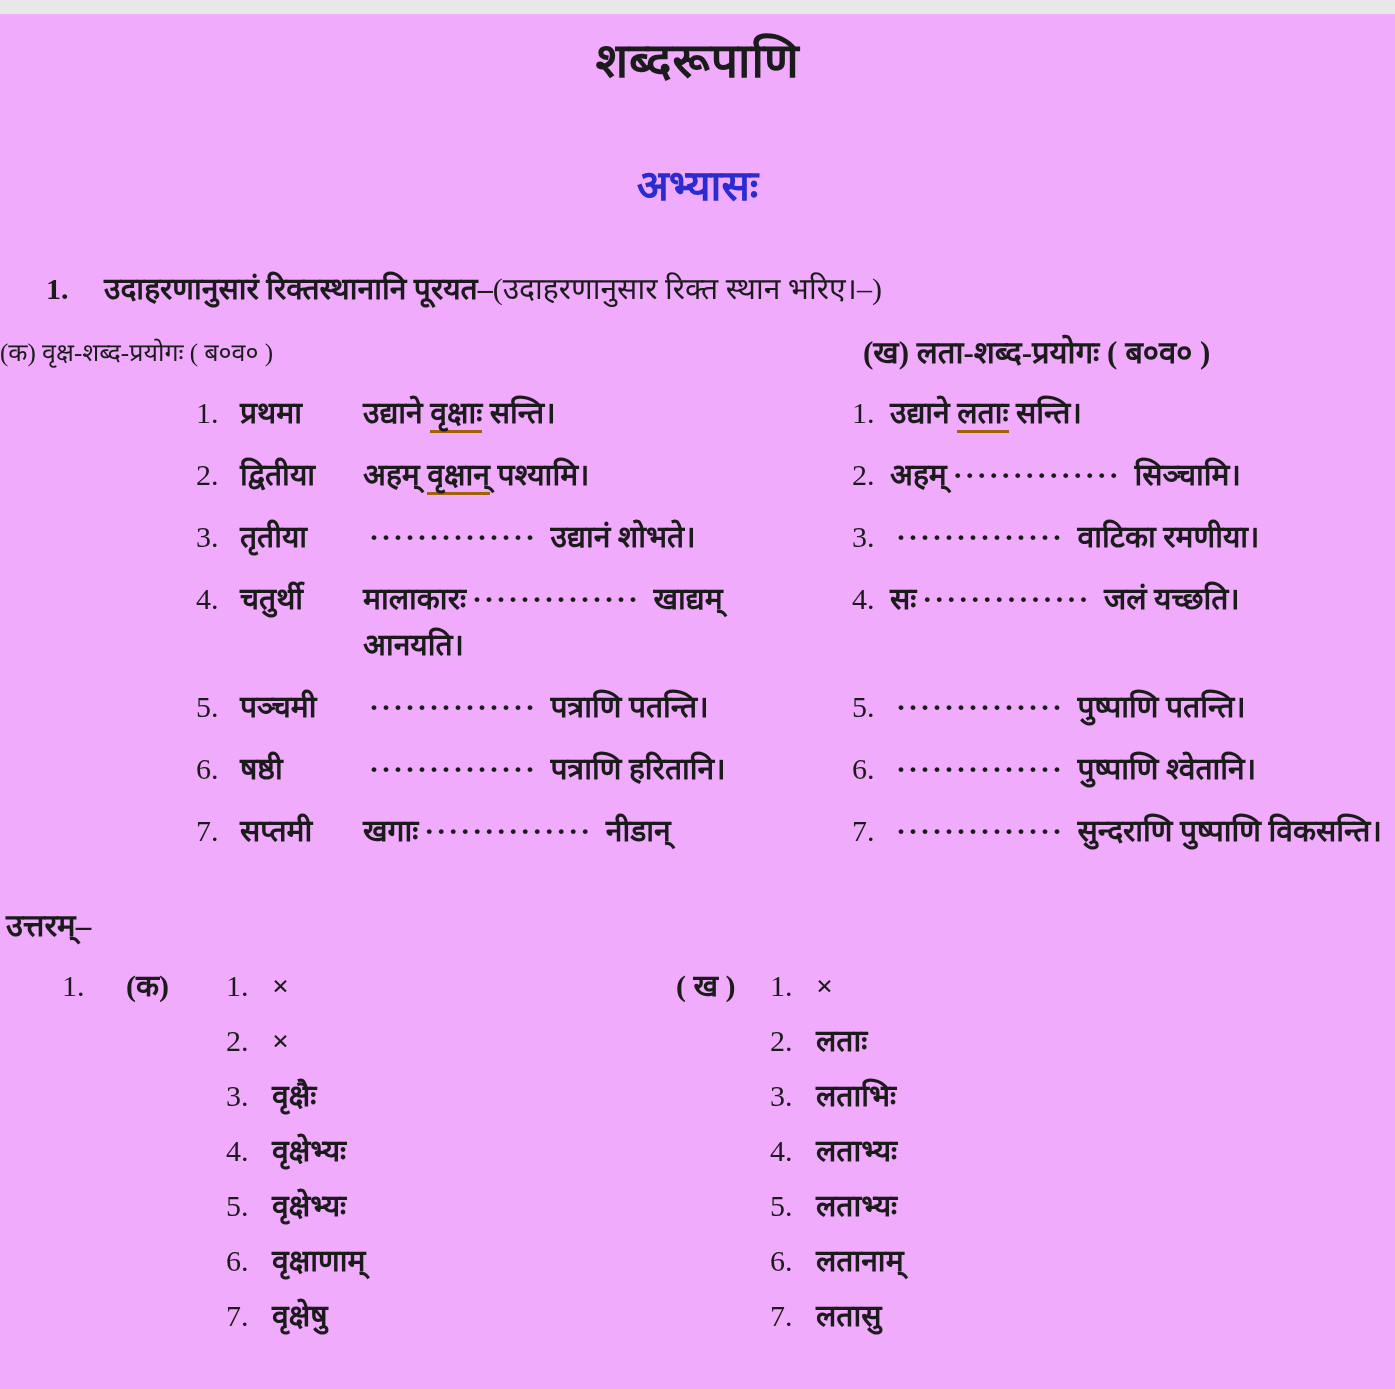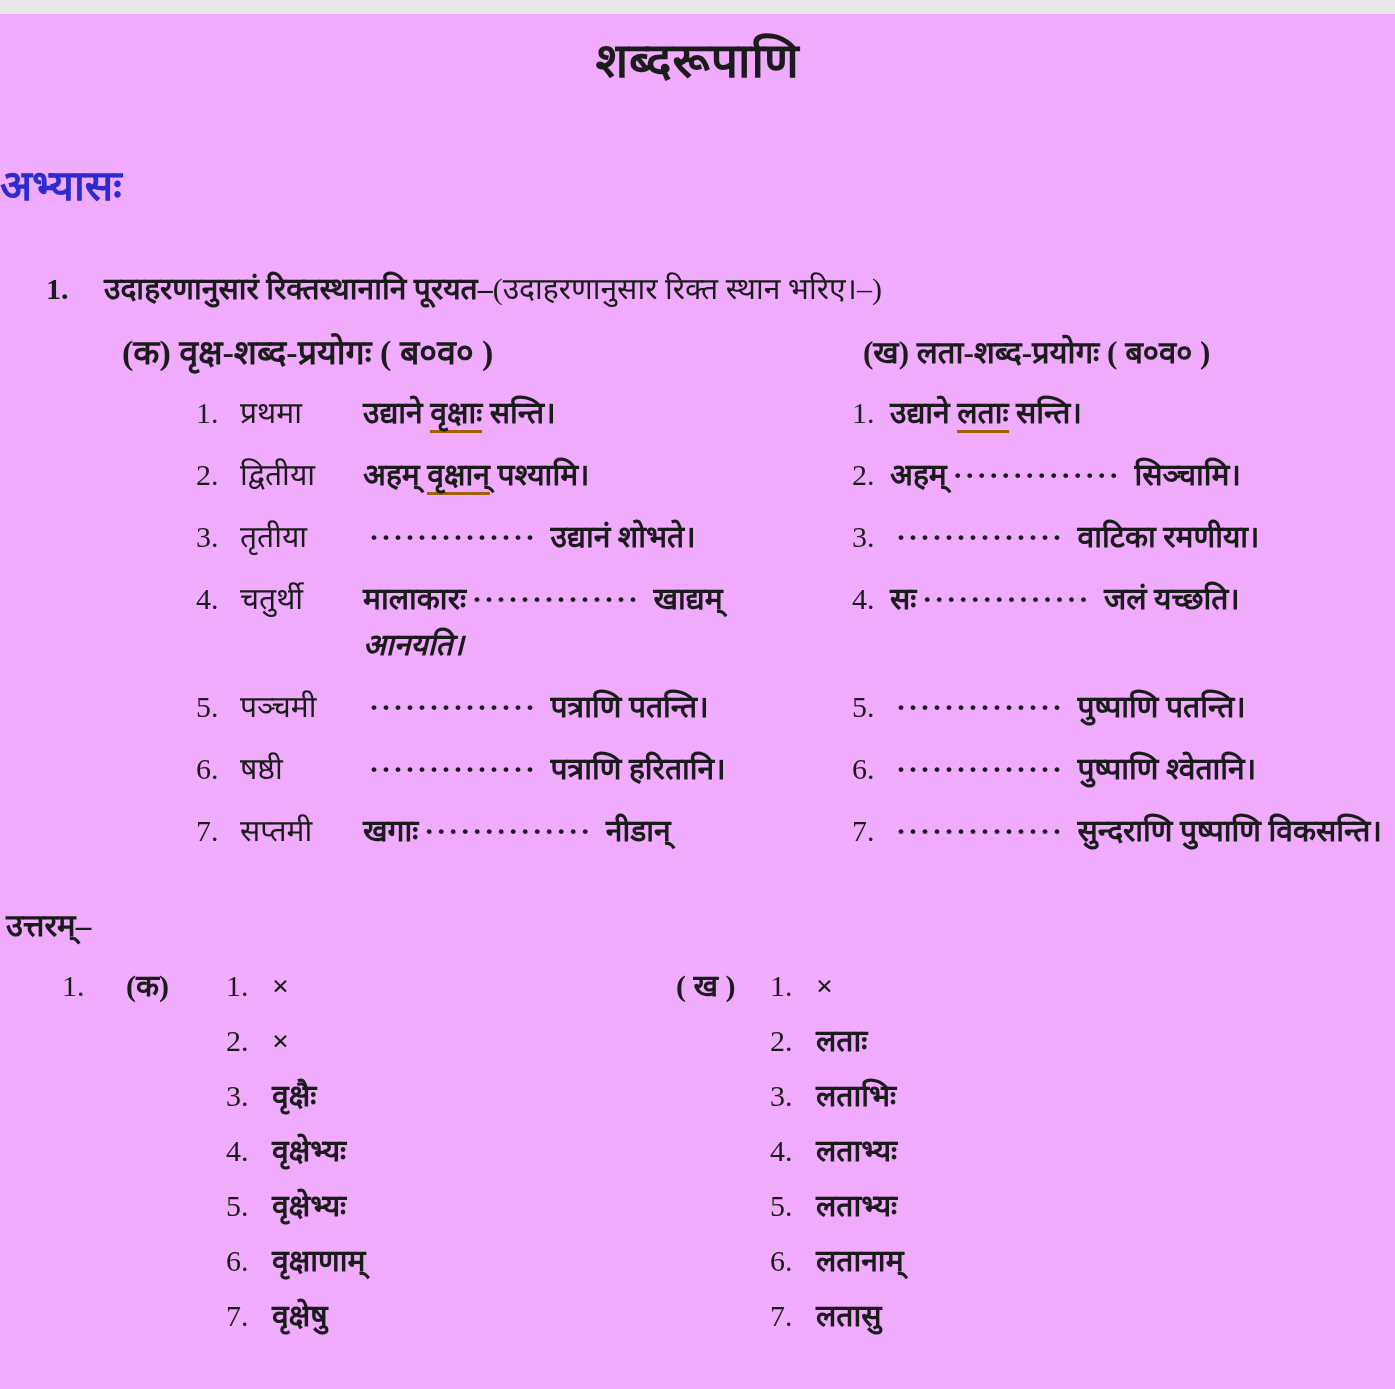--- a/index.html
+++ b/index.html
@@ -14,20 +14,21 @@
   }
   
   .title{
     text-align:center;
     padding-top:12px;
     font-size:48px;
     font-weight:bold;
     letter-spacing:1px;
   }
   .subtitle{
+    text-align:center;
     margin-top:64px;
     font-size:42px;
     font-weight:bold;
     color:#2b2bd0;
   }
   
   .instruction{
     display:flex;
     margin-top:54px;
     font-size:30px;
@@ -40,37 +41,37 @@
     font-weight:bold;
   }
   .instruction .ibold{font-weight:bold;}
   .instruction .iparen{font-weight:normal;}
   
   .ex{
     display:grid;
     grid-template-columns:820px 575px;
     margin-top:18px;
   }
-  .hL{padding-left:122px;font-weight:bold;font-size:34px;line-height:46px;padding-bottom:14px;}
+  .hL{font-weight:normal;font-size:25px;line-height:46px;padding-bottom:14px;}
   .hR{padding-left:43px;font-weight:bold;font-size:31px;line-height:46px;padding-bottom:14px;}
   .cL{display:flex;padding-left:196px;font-size:30px;line-height:46px;padding-bottom:16px;}
   .cL .n{width:44px;flex:0 0 auto;font-weight:normal;}
-  .cL .case{width:123px;flex:0 0 auto;font-weight:normal;}
+  .cL .case{width:123px;flex:0 0 auto;font-weight:bold;}
   .cL .sent{flex:1;font-weight:bold;}
   .cR{display:flex;padding-left:32px;font-size:30px;line-height:46px;padding-bottom:16px;align-items:flex-start;}
   .cR .n{width:38px;flex:0 0 auto;font-weight:normal;}
   .cR .sent{flex:1;font-weight:bold;}
   .ul{border-bottom:3px solid #a16207;padding-bottom:1px;}
   .dots{
     font-weight:bold;
     letter-spacing:2px;
     margin:0 6px;
     white-space:nowrap;
   }
-  .line2{display:block;font-style:italic;}
+  .line2{display:block;}
   
   .ans-heading{
     margin-top:34px;
     padding-left:6px;
     font-size:31px;
     font-weight:bold;
     line-height:44px;
   }
   .ans{
     display:grid;

